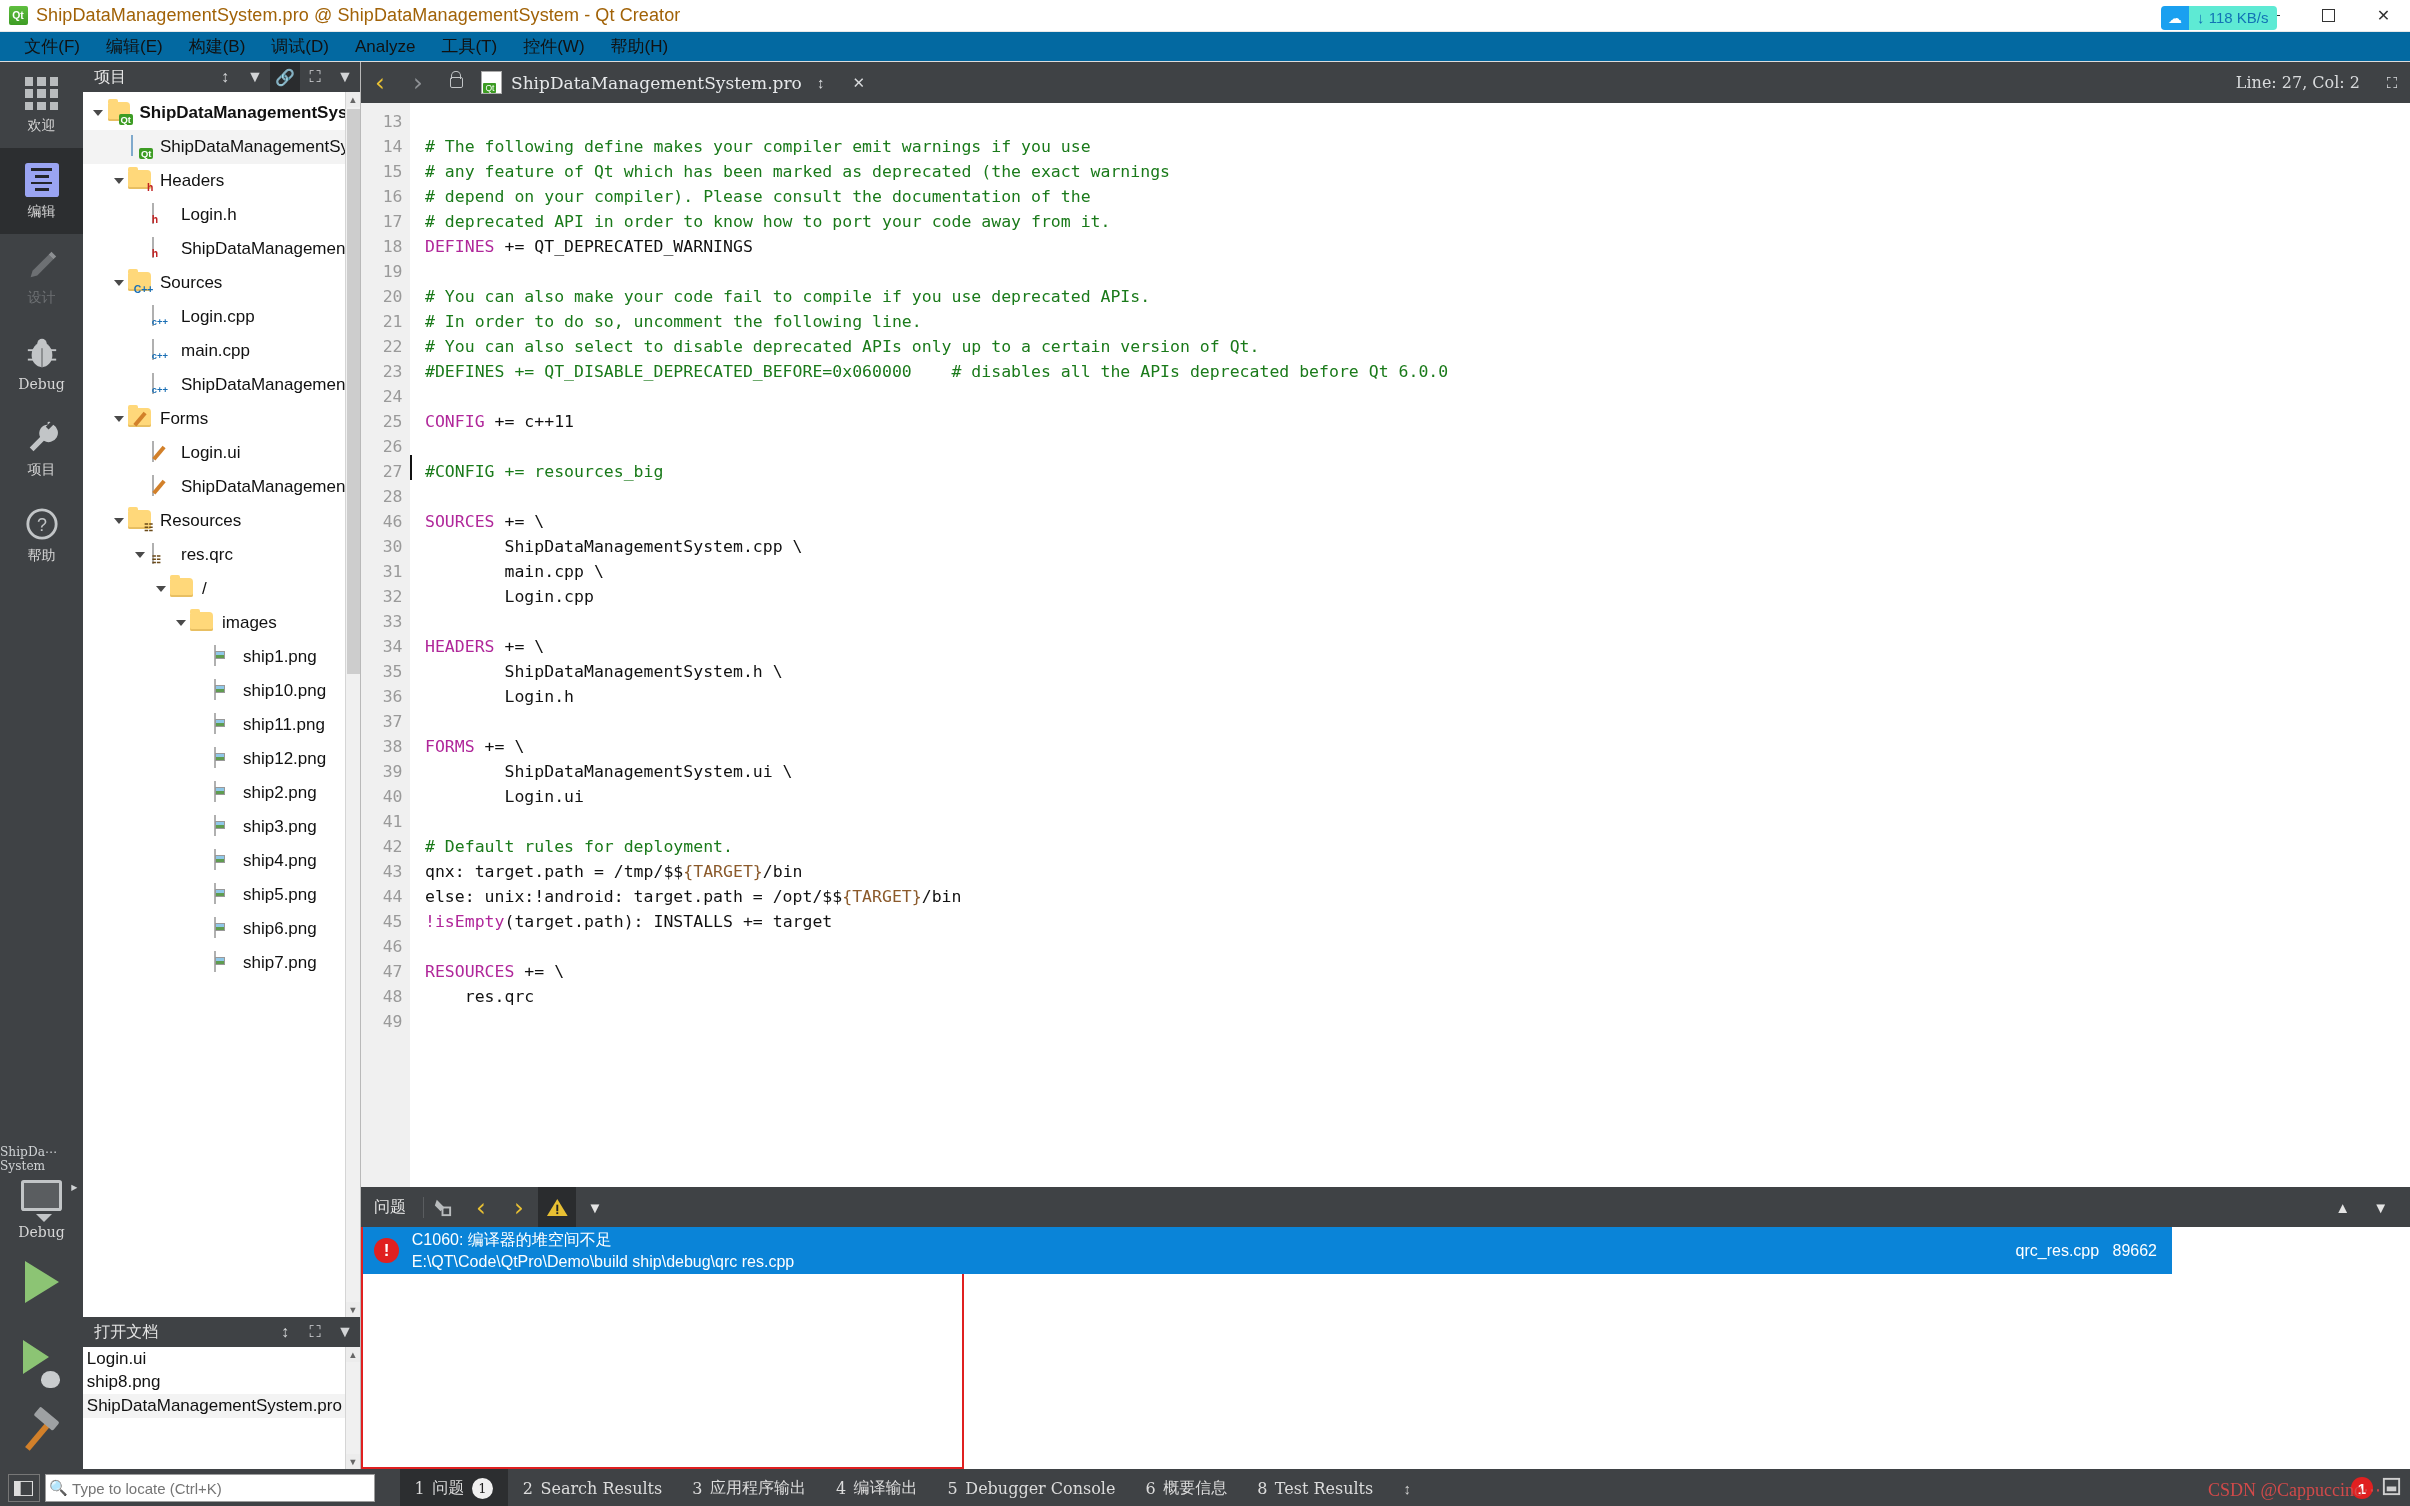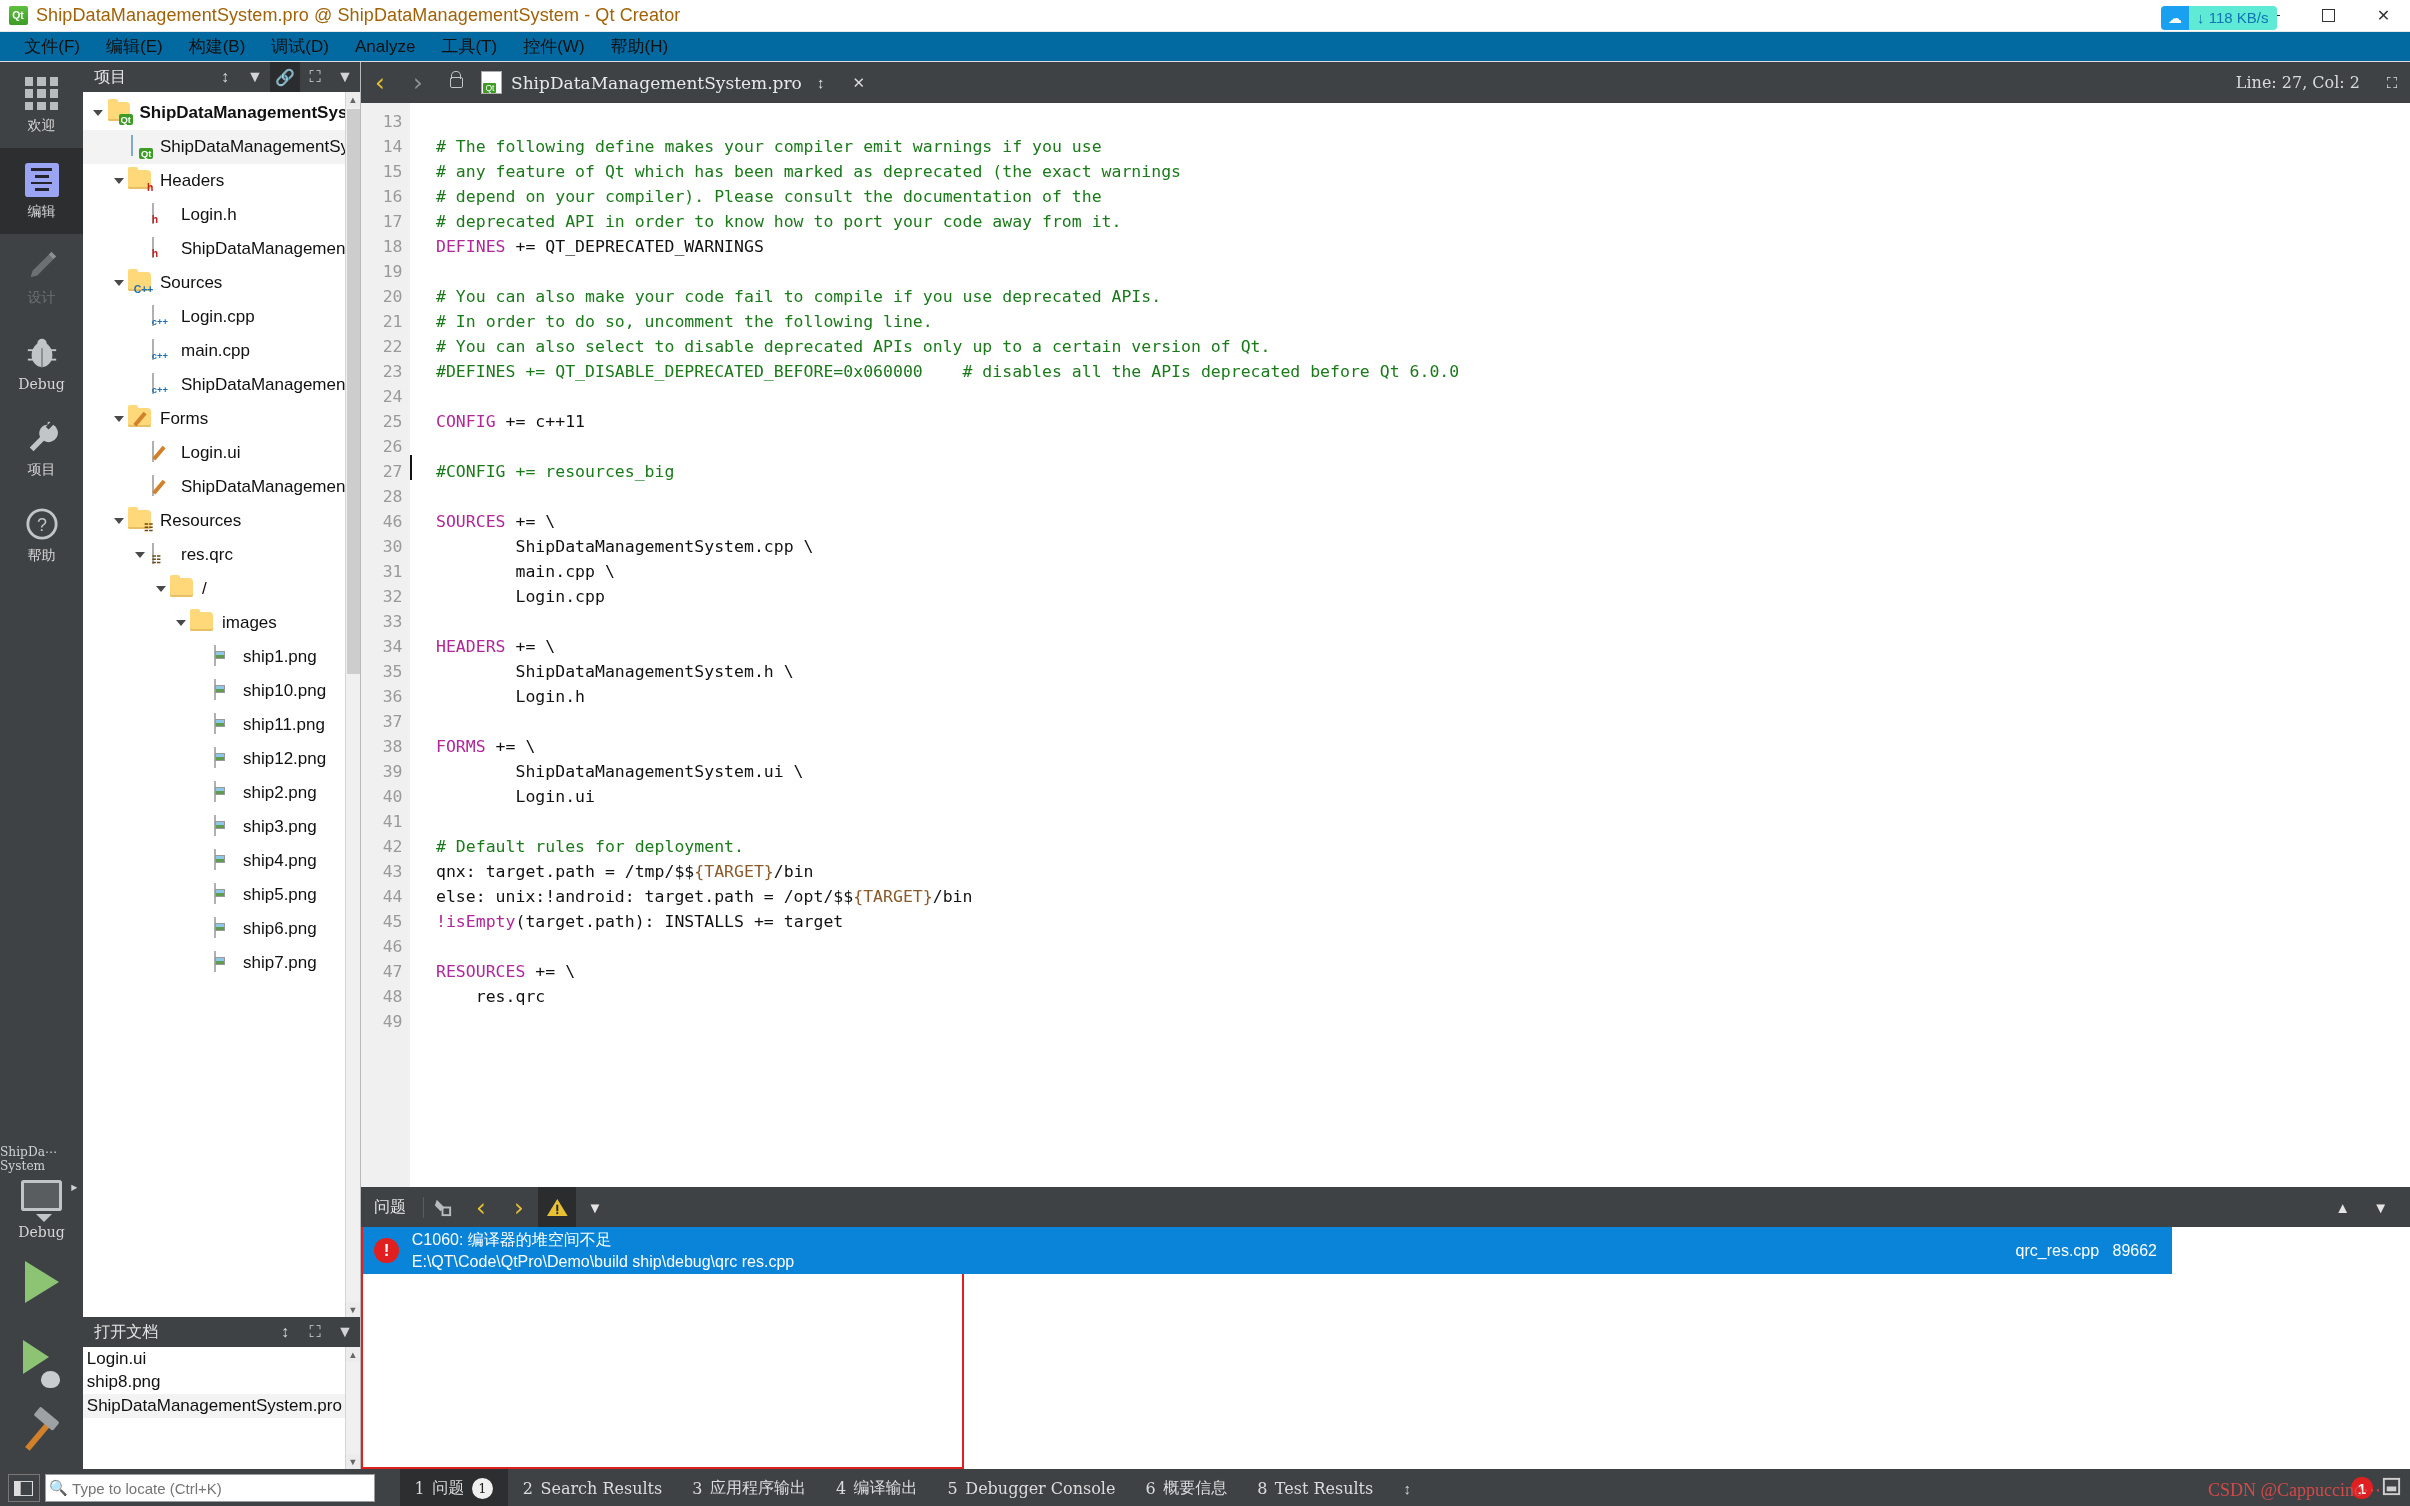--- a/index.html
+++ b/index.html
@@ -146,21 +146,21 @@
   .lockglyph{ width:13px;height:10.4px;border:1.9px solid #c2c5c7;border-radius:1.9px;
              position:relative;}
   .lockglyph:before{content:"";position:absolute;width:8.5px;height:7.5px;
              border:1.9px solid #c2c5c7;border-bottom:none;border-radius:4.7px 4.7px 0 0;
              left:0px;top:-7.5px;}
 
   .editor { flex:1 1 auto; background:#fff; display:flex; overflow:hidden;
             min-height:0; position:relative;}
   .gutter { width:49px; flex:0 0 49px; background:#f0f0f0; text-align:right;
             padding-right:7.5px; color:#9a9a9a; }
-  .codearea { flex:1 1 auto; position:relative; padding-left:26px; }
+  .codearea { flex:1 1 auto; position:relative; padding-left:15px; }
   .gutter, .codearea { font-family:"DejaVu Sans Mono", monospace; font-size:16.5px;
             line-height:25px; padding-top:5.6px; }
   .ln { height:25px; }
   .cl { height:25px; white-space:pre; }
   .c-cmt { color:#1a7a1a; }
   .c-kw  { color:#b0279a; }
   .c-var { color:#8b5a2b; }
   .c-txt { color:#111; }
   .cursorline { position:absolute; left:0; top:5.6px; width:1.9px; height:25px;
                 background:#111; }

